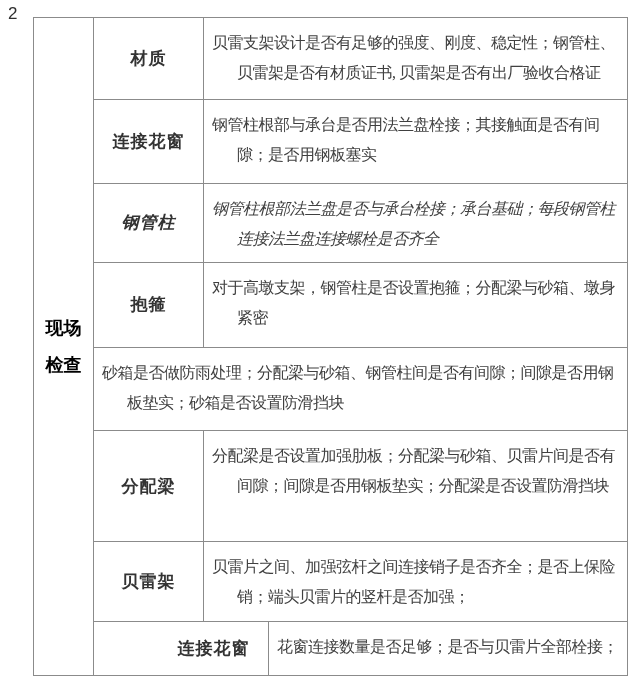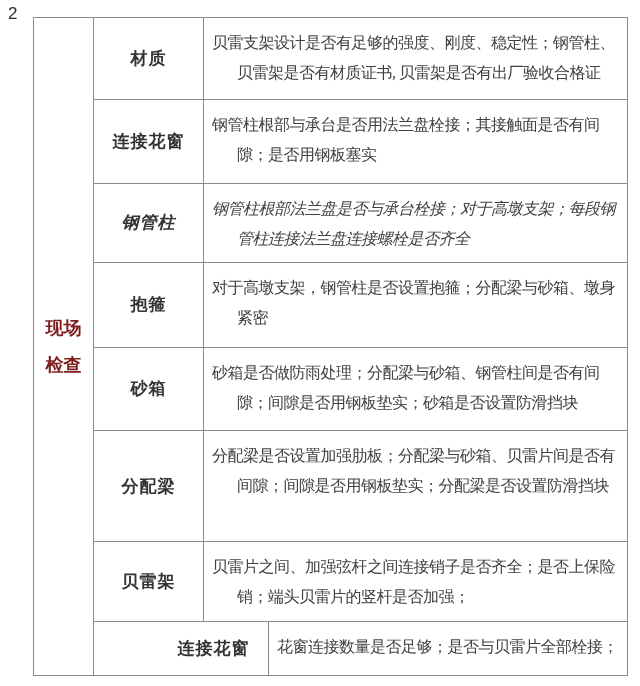--- a/index.html
+++ b/index.html
@@ -25,21 +25,21 @@
     background:#fff;
   }
   .merged-col{
     width:60px;flex:0 0 60px;
     border-right:1px solid #8b8b8b;
     box-sizing:border-box;
     display:flex;align-items:center;justify-content:center;
   }
   .merged-label{
     width:40px;
-    font-size:18px;font-weight:bold;color:#7f1d1d;
+    font-size:18px;font-weight:bold;color:#000000;
     line-height:37px;text-align:center;
     word-break:break-all;
   }
   .rows-col{flex:1;display:flex;flex-direction:column;min-width:0;align-items:flex-end;}
   .row{
     display:flex;box-sizing:border-box;
     border-bottom:1px solid #8b8b8b;
     min-height:0;
   }
   .row:last-child{border-bottom:none;}
@@ -88,33 +88,32 @@
     <div class="row" style="height:84px;">
       <div class="label-cell">连接花窗</div>
       <div class="desc-cell">
           <p>钢管柱根部与承台是否用法兰盘栓接；其接触面是否有间隙；是否用钢板塞实</p>
         </div>
     </div>
 
     <div class="row" style="height:79px;font-style:italic;">
       <div class="label-cell">钢管柱</div>
       <div class="desc-cell">
-          <p>钢管柱根部法兰盘是否与承台栓接；对于高墩支架；每段钢管柱连接法兰盘连接螺栓是否齐全</p>
+          <p>钢管柱根部法兰盘是否与承台栓接；承台基础；每段钢管柱连接法兰盘连接螺栓是否齐全</p>
         </div>
     </div>
 
     <div class="row" style="height:85px;">
       <div class="label-cell">抱箍</div>
       <div class="desc-cell">
           <p>对于高墩支架，钢管柱是否设置抱箍；分配梁与砂箱、墩身紧密</p>
         </div>
     </div>
 
     <div class="row" style="height:84px;">
-      <div class="label-cell">砂箱</div>
       <div class="desc-cell">
           <p>砂箱是否做防雨处理；分配梁与砂箱、钢管柱间是否有间隙；间隙是否用钢板垫实；砂箱是否设置防滑挡块</p>
         </div>
     </div>
 
     <div class="row" style="height:111px;">
       <div class="label-cell">分配梁</div>
       <div class="desc-cell">
           <p>分配梁是否设置加强肋板；分配梁与砂箱、贝雷片间是否有间隙；间隙是否用钢板垫实；分配梁是否设置防滑挡块</p>
         </div>

